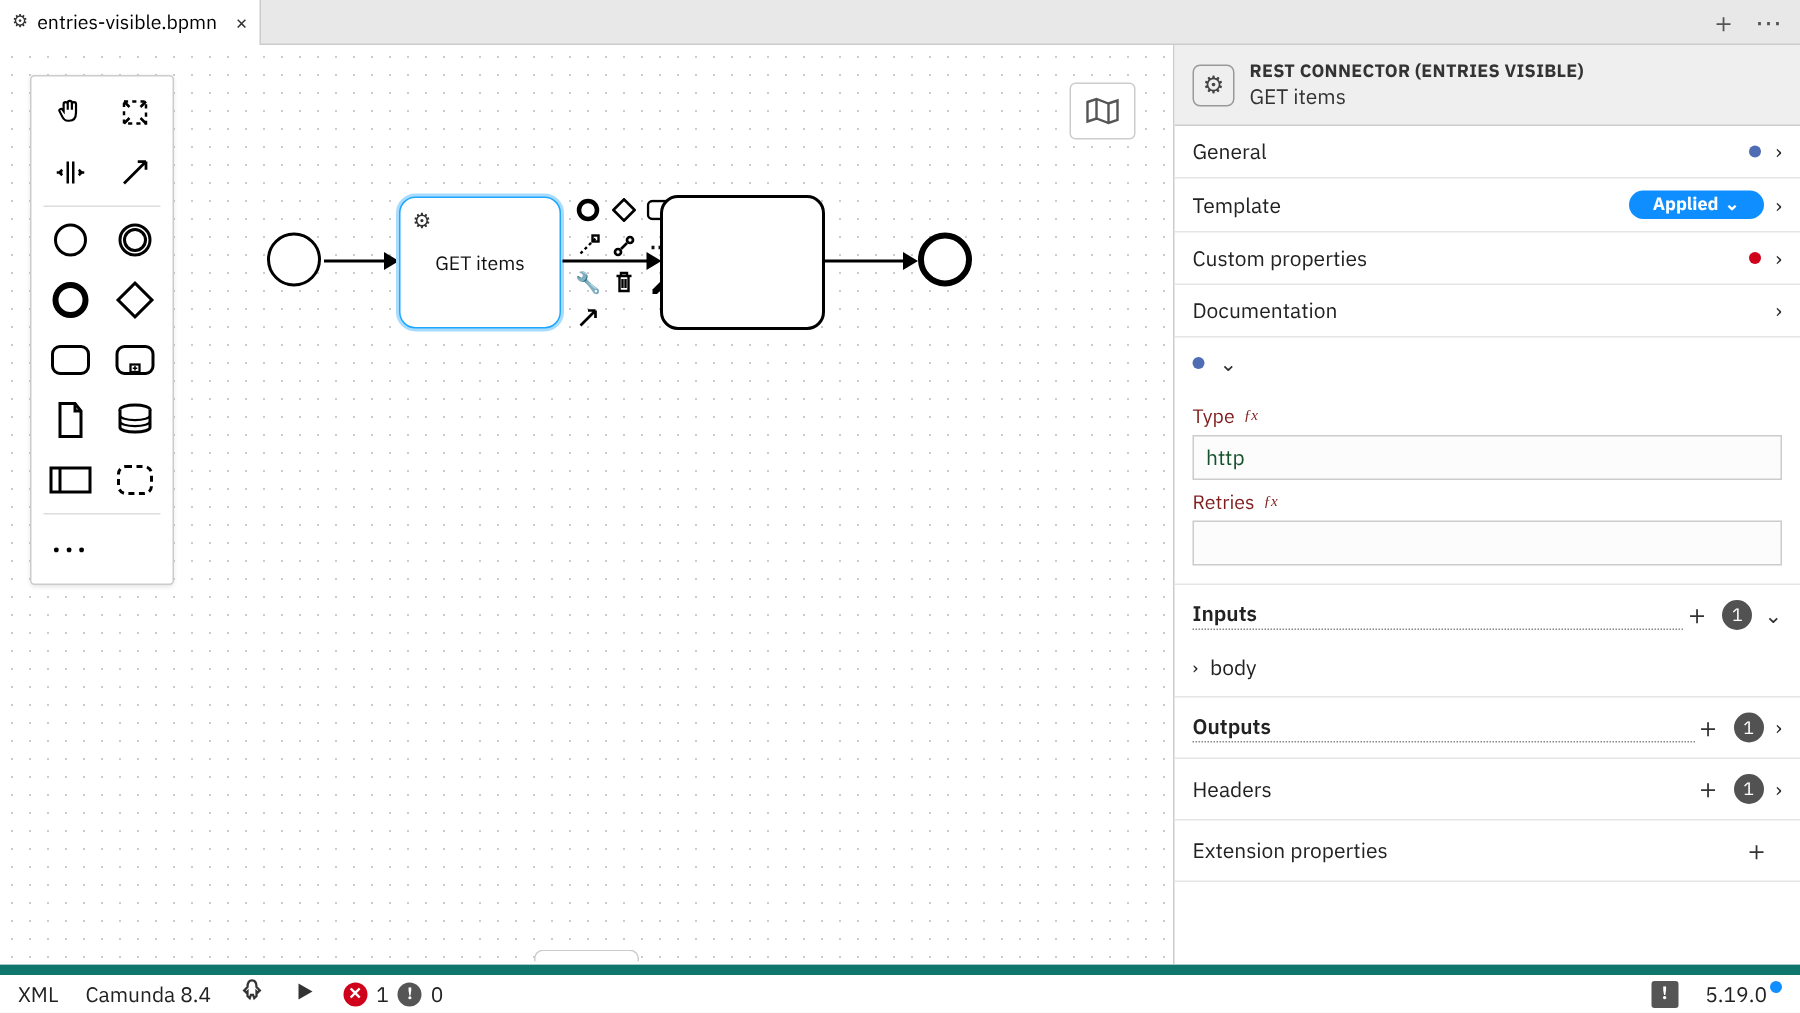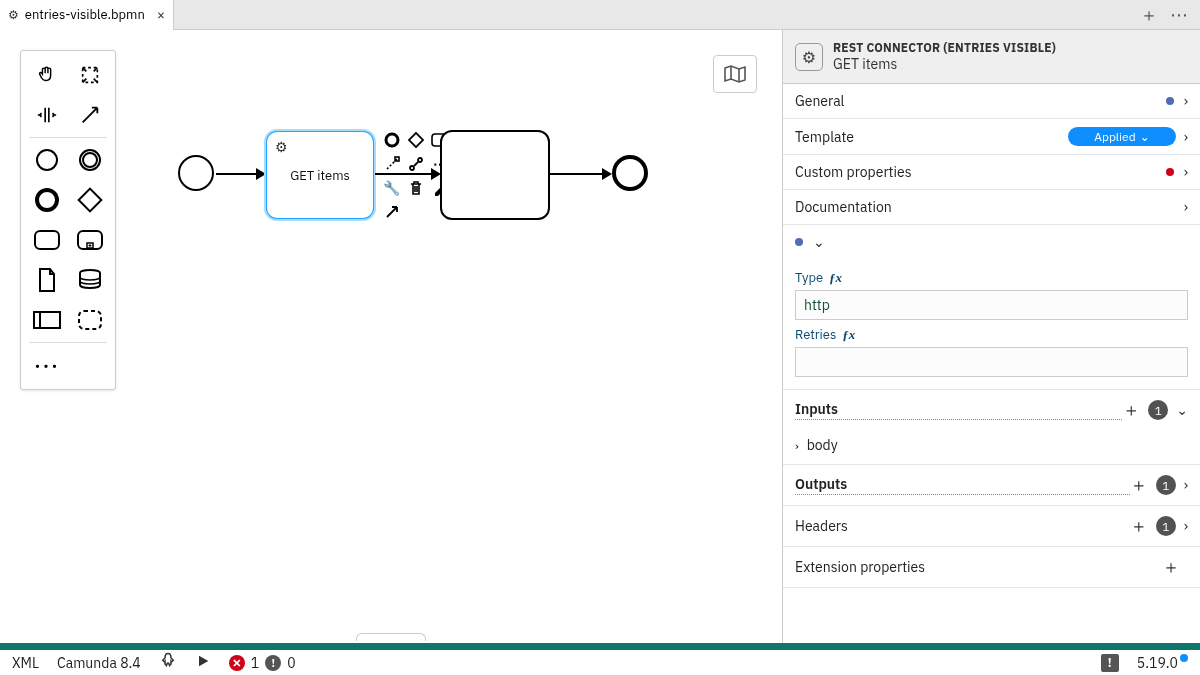--- a/index.html
+++ b/index.html
@@ -50,26 +50,26 @@
 
 .group { border-bottom: 1px solid #e5e5e5; }
 .group-head { display: flex; align-items: center; padding: 8px 12px; cursor: pointer; }
 .group-head .label { flex: 1; font-size: 14px; color: #222; }
 .group-head.bold .label { font-weight: 600; border-bottom: 1px dotted #888; display: inline-block; padding-bottom: 1px; }
 .dot { width: 8px; height: 8px; border-radius: 50%; margin-right: 10px; }
 .dot-blue { background: #4f6db3; }
 .dot-red { background: #d0021b; }
 .badge-count { background: #525252; color: #fff; border-radius: 10px; min-width: 20px; height: 20px; font-size: 12px; display: inline-flex; align-items: center; justify-content: center; padding: 0 6px; margin-right: 8px; }
 .chev { color: #333; font-size: 14px; }
-.pill { background: #0f8fff; color: #fff; border-radius: 12px; padding: 2px 26px; font-size: 12px; font-weight: 400; display: inline-flex; align-items: center; gap: 4px; margin-right: 8px; }
+.pill { background: #0f8fff; color: #fff; border-radius: 12px; padding: 2px 16px; font-size: 12px; font-weight: 700; display: inline-flex; align-items: center; gap: 4px; margin-right: 8px; }
 .plus-btn { font-size: 18px; color: #333; margin-right: 8px; cursor: pointer; }
 
 .group-body { padding: 4px 12px 12px 12px; }
-.field-label { font-size: 13px; color: #0c4a6e; margin: 6px 0 4px 0; display: flex; align-items: center; gap: 6px; }
-.field-label .fx { font-style: italic; font-weight: 700; font-family: serif; font-size: 13px; }
+.field-label { font-size: 13px; color: #7f1d1d; margin: 6px 0 4px 0; display: flex; align-items: center; gap: 6px; }
+.field-label .fx { font-style: italic; font-weight: 400; font-family: serif; font-size: 10px; }
 .field-input { width: 100%; height: 30px; border: 1px solid #ccc; background: #fcfcfc; padding: 0 8px; font-size: 14px; color: #14532d; }
 
 .sub-item { display: flex; align-items: center; gap: 8px; padding: 6px 12px 10px 12px; font-size: 14px; color: #222; }
 .sub-item .chev-r { transform: rotate(0deg); font-size: 12px; }
 
 
 .status { height: 32px; border-top: 7px solid #0f766e; background: #fff; display: flex; align-items: center; padding: 0 12px; font-size: 14px; color: #222; gap: 18px; }
 .status .sep { flex: 1; }
 .status .err-ico { width: 16px; height: 16px; border-radius: 50%; background: #d0021b; color: #fff; display: inline-flex; align-items: center; justify-content: center; font-size: 11px; font-weight: 700; }
 .status .warn-ico { width: 16px; height: 16px; border-radius: 50%; background: #555; color: #fff; display: inline-flex; align-items: center; justify-content: center; font-size: 11px; font-weight: 700; }

